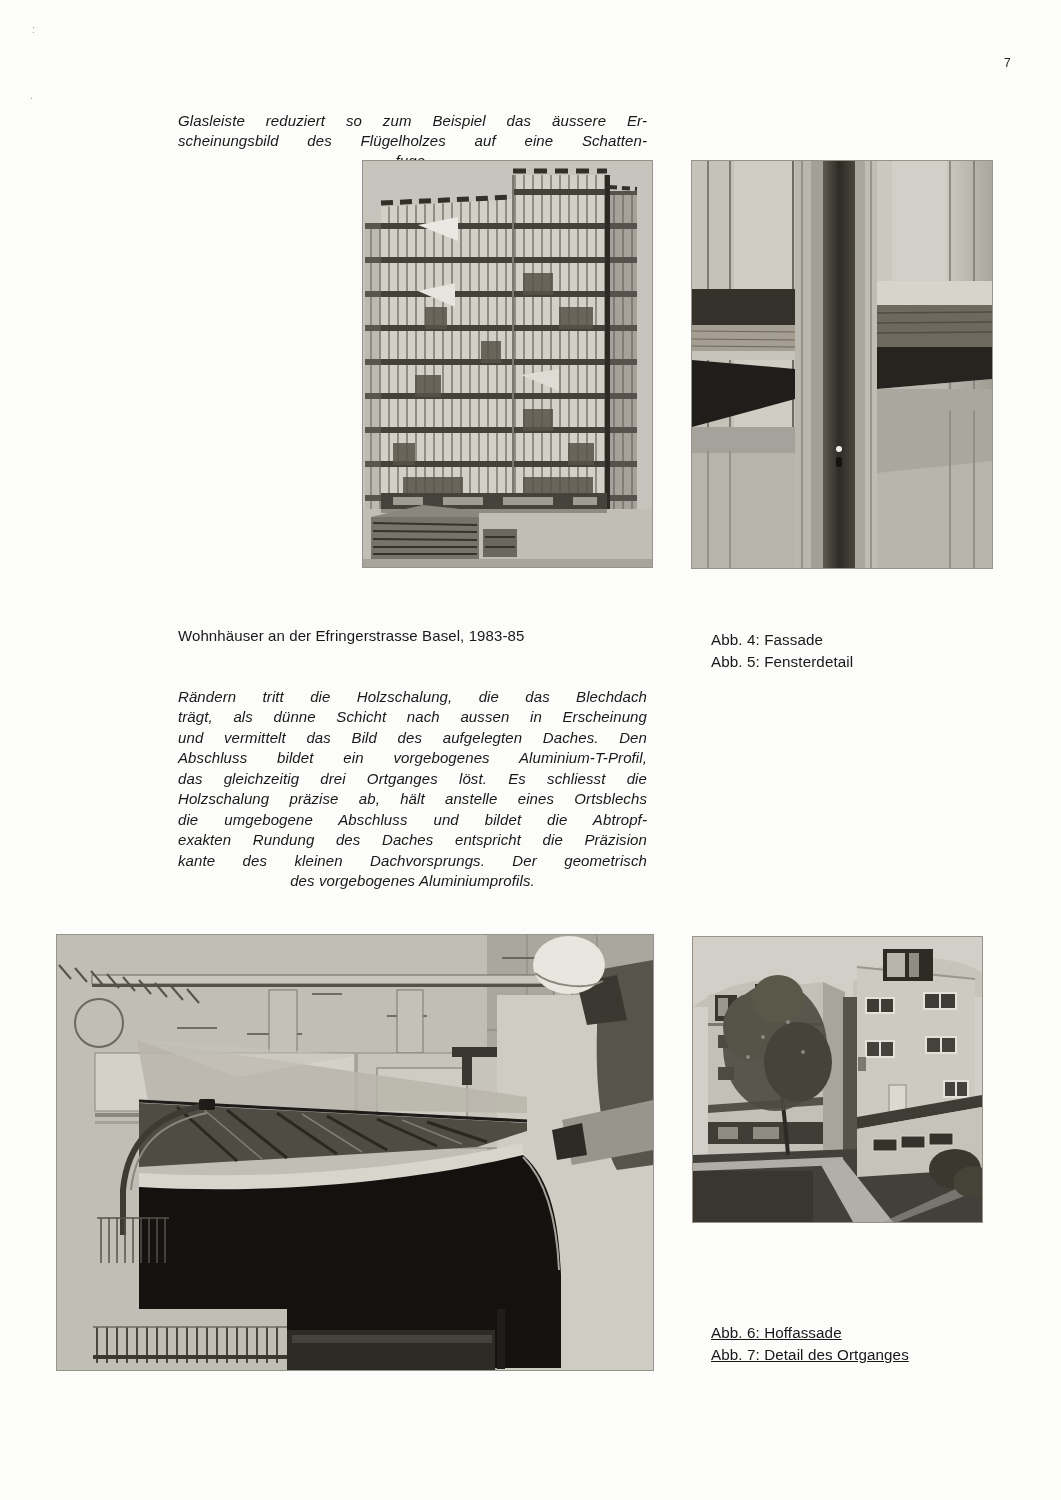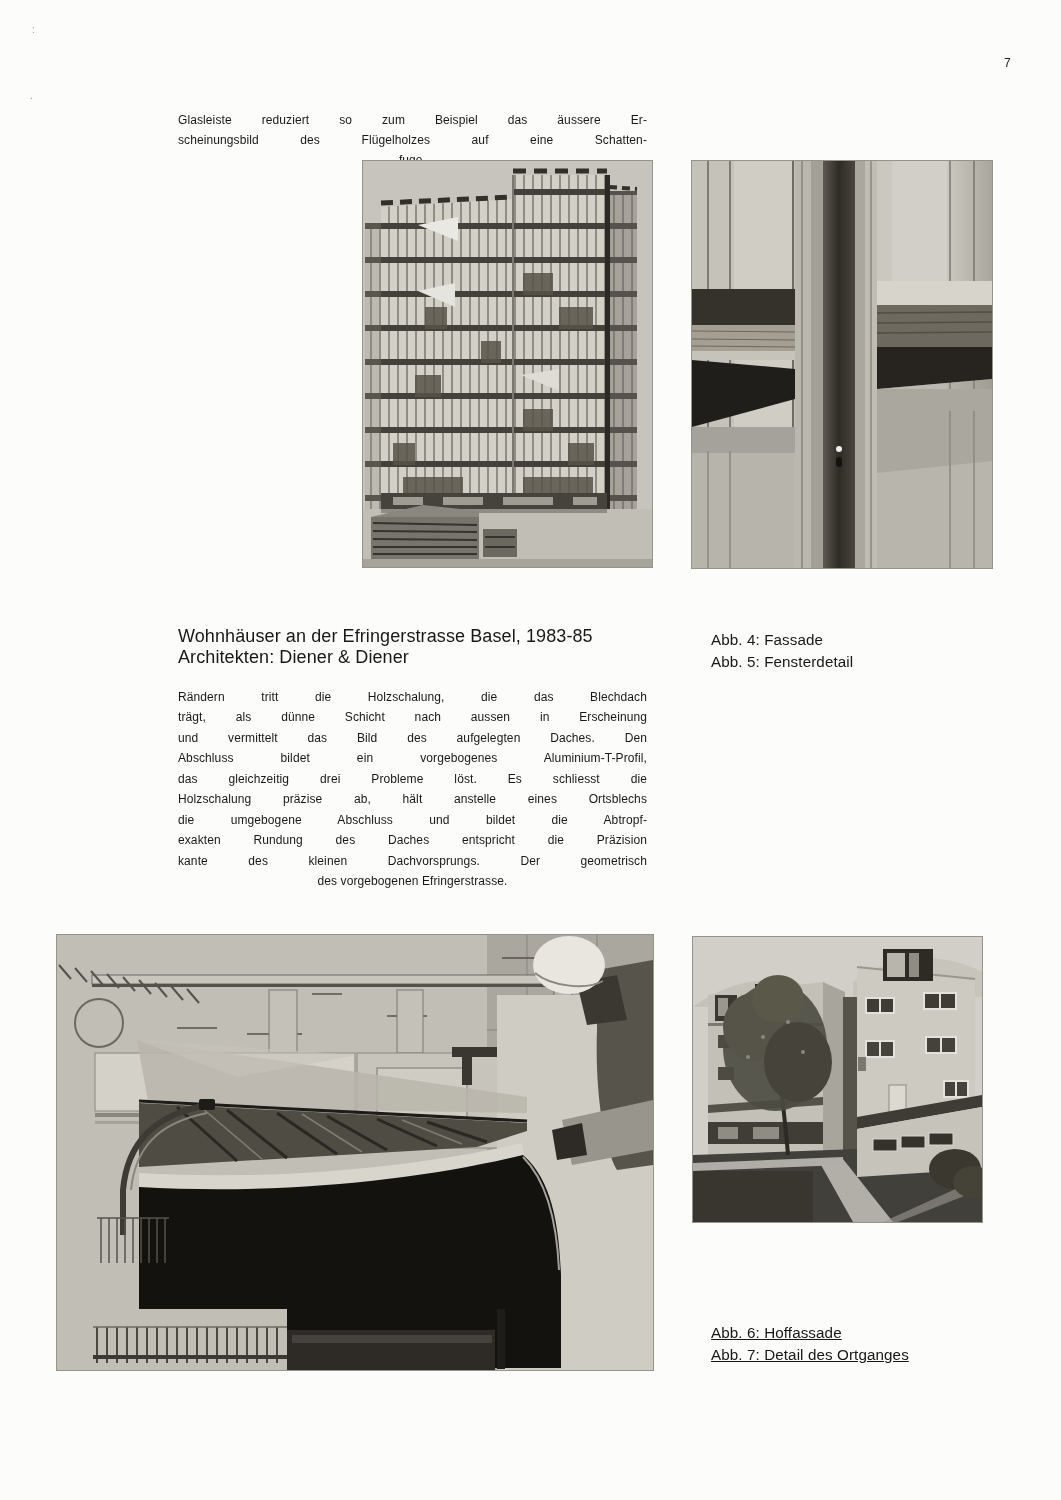--- a/index.html
+++ b/index.html
@@ -2,25 +2,25 @@
 <html><head>
 <meta charset="utf-8">
 <style>
   html,body{margin:0;padding:0;background:#e8e8e6;}
   .page{
     position:relative;width:1061px;height:1500px;margin:0 auto;
     background:#fcfcfb;color:#181818;
     font-family:"Liberation Sans",sans-serif;overflow:hidden;
   }
   .abs{position:absolute;}
-  .textblock{font-size:12px;letter-spacing:.1px;line-height:20.45px;width:469px;}
+  .textblock{font-size:15px;letter-spacing:.1px;line-height:20.45px;width:469px;font-style:italic;}
   .intro{line-height:19.8px;}
   .jl{text-align:justify;text-align-last:justify;white-space:normal;}
   .ll{text-align:center;}
-  .heading{font-size:18px;line-height:20.8px;letter-spacing:.1px;width:480px;}
+  .heading{font-size:15px;line-height:20.8px;letter-spacing:.1px;width:480px;}
   .caption{font-size:15.2px;line-height:22px;letter-spacing:.1px;}
   .pagenum{font-size:12px;color:#222;}
   .photo{outline:1px solid #96938b;background:#c7c4bd;}
   .photo svg{display:block;}
   .speck{color:#9a9a96;font-size:10px;}
 </style>
 </head>
 <body>
 
 <div class="page">
@@ -164,39 +164,38 @@
       <line x1="258" y1="250" x2="258" y2="407" stroke="#8a877f" stroke-width="1.5"></line>
       <line x1="282" y1="250" x2="282" y2="407" stroke="#8a877f" stroke-width="1.5"></line>
 
       <circle cx="147" cy="288" r="3" fill="#f0eee8"></circle>
       <rect x="144" y="296" width="6" height="10" rx="3" fill="#14120e"></rect>
     </svg>
   </div>
 
   <div class="abs heading" style="left:178px;top:626px;">
     <div>Wohnhäuser an der Efringerstrasse Basel, 1983-85</div>
-    <div>Architekten: Diener &amp; Diener</div>
   </div>
 
   <div class="abs caption" style="left:711px;top:629px;">
     <div>Abb. 4: Fassade</div>
     <div>Abb. 5: Fensterdetail</div>
   </div>
 
   <div class="abs textblock" style="left:178px;top:687px;">
     <div class="jl">Rändern tritt die Holzschalung, die das Blechdach</div>
     <div class="jl">trägt, als dünne Schicht nach aussen in Erscheinung</div>
     <div class="jl">und vermittelt das Bild des aufgelegten Daches. Den</div>
     <div class="jl">Abschluss bildet ein vorgebogenes Aluminium-T-Profil,</div>
-    <div class="jl">das gleichzeitig drei Probleme löst. Es schliesst die</div>
+    <div class="jl">das gleichzeitig drei Ortganges löst. Es schliesst die</div>
     <div class="jl">Holzschalung präzise ab, hält anstelle eines Ortsblechs</div>
     <div class="jl">die umgebogene Abschluss und bildet die Abtropf-</div>
     <div class="jl">exakten Rundung des Daches entspricht die Präzision</div>
     <div class="jl">kante des kleinen Dachvorsprungs. Der geometrisch</div>
-    <div class="ll">des vorgebogenen Efringerstrasse.</div>
+    <div class="ll">des vorgebogenes Aluminiumprofils.</div>
   </div>
 
   <div class="abs photo" style="left:57px;top:935px;width:596px;height:435px;">
     <svg width="596" height="435" viewBox="0 0 596 435">
       <rect width="596" height="435" fill="#c1beb6"></rect>
       <rect x="430" width="166" height="435" fill="#aaa79f"></rect>
       <line x1="470" y1="0" x2="470" y2="180" stroke="#93908a" stroke-width="1.5"></line>
       <line x1="540" y1="0" x2="540" y2="160" stroke="#93908a" stroke-width="1.5"></line>
       <line x1="430" y1="95" x2="596" y2="92" stroke="#93908a" stroke-width="1.5"></line>
       <line x1="430" y1="180" x2="596" y2="176" stroke="#93908a" stroke-width="1.5"></line>

